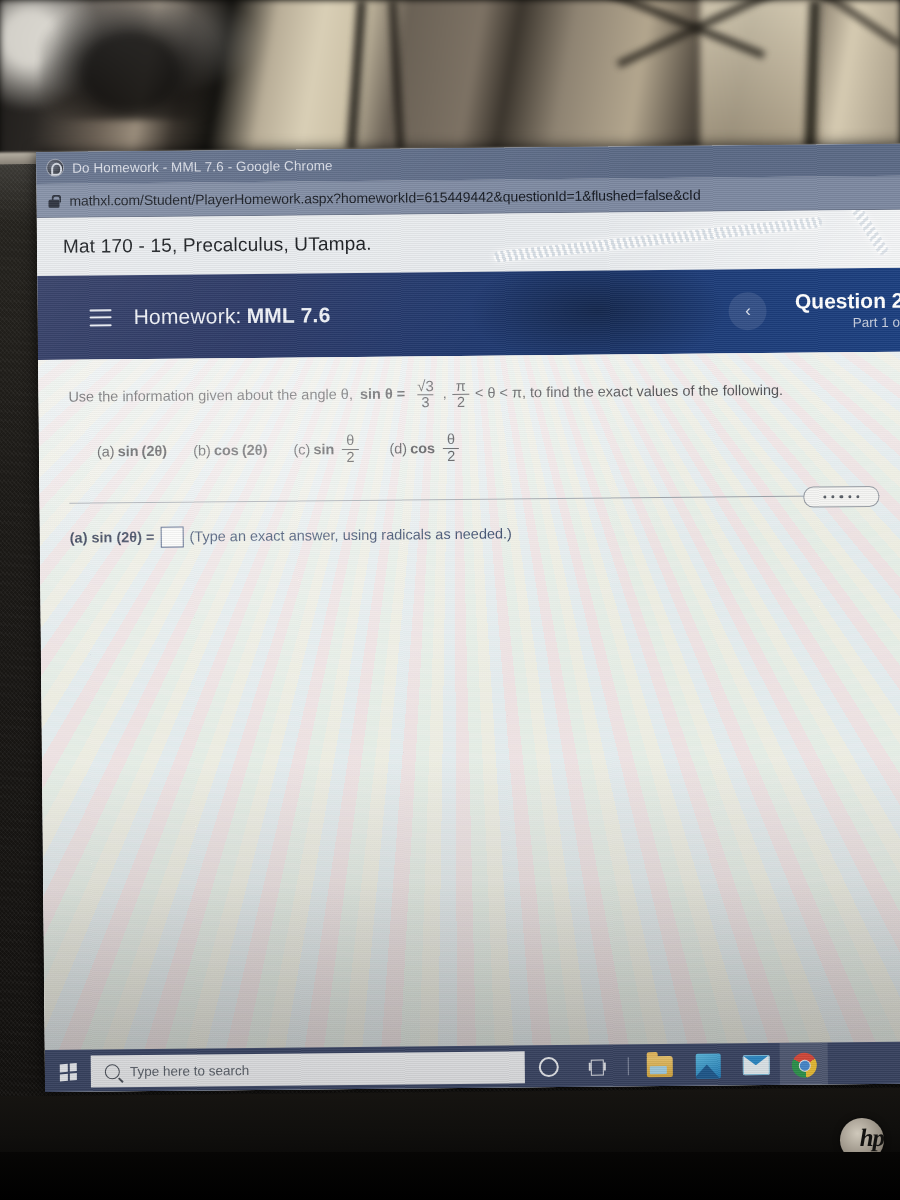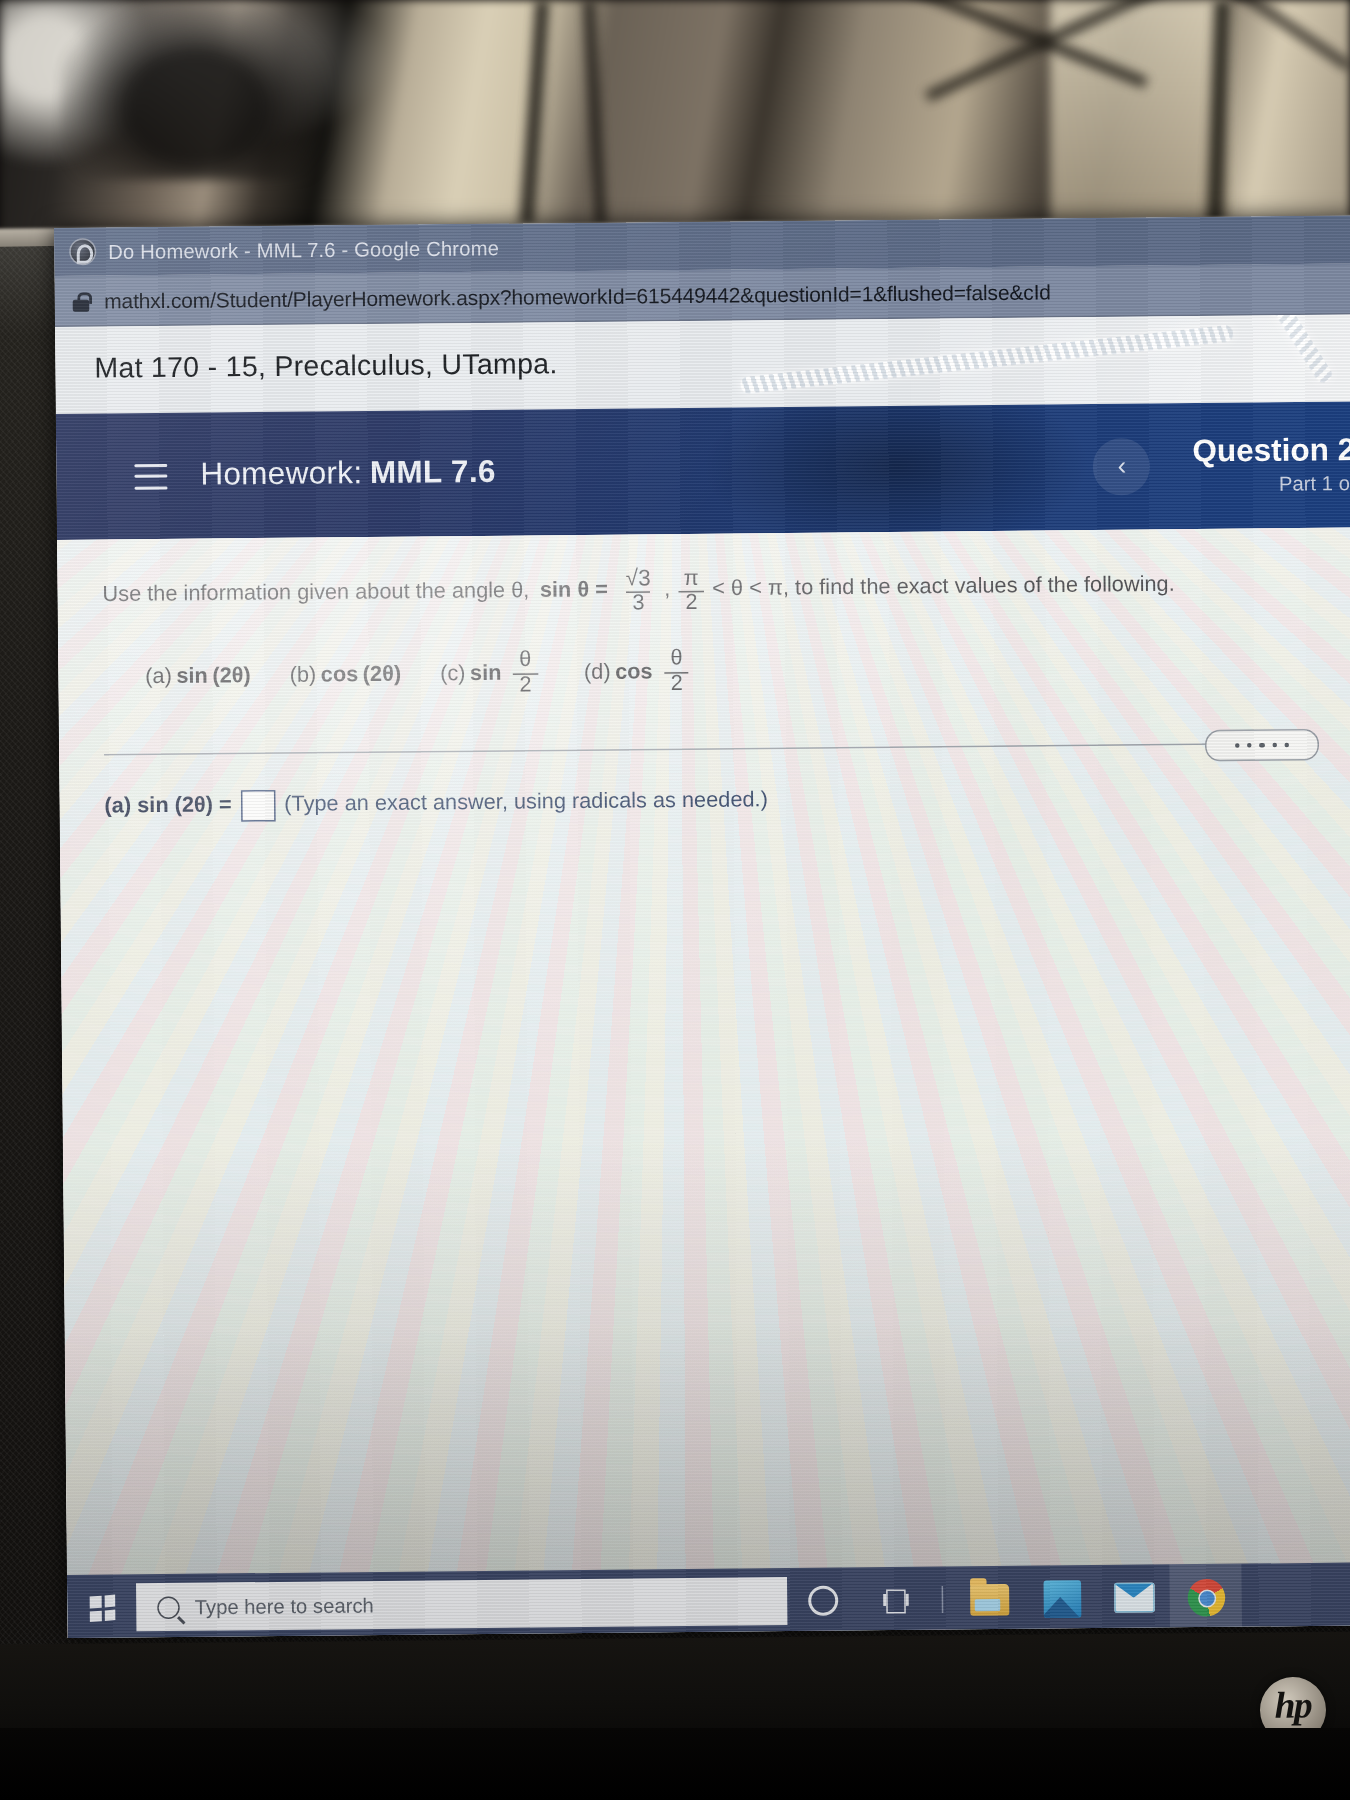--- a/index.html
+++ b/index.html
@@ -110,21 +110,21 @@
     background: linear-gradient(180deg,#161411 0%, #100f0d 55%, #0a0908 100%);
     transform: rotate(-0.55deg);
   }
   .hp-logo {
     position: absolute;
     left: 840px; top: 1118px;
     width: 44px; height: 44px;
     border-radius: 50%;
     background: radial-gradient(circle at 40% 35%, #cfc8bb, #8c8478 70%, #5e584f 100%);
     transform: rotate(-0.55deg);
-    display: flex; align-items: center; justify-content: center;
+    display: flex; align-items: center; justify-content: flex-end;
     color: #131210;
     font-family: "Liberation Serif", serif;
     font-style: italic;
     font-weight: bold;
     font-size: 25px;
     letter-spacing: -1px;
     box-shadow: 0 0 6px rgba(0,0,0,.5);
   }
   .hp-logo span { transform: translateY(-2px); }
 

